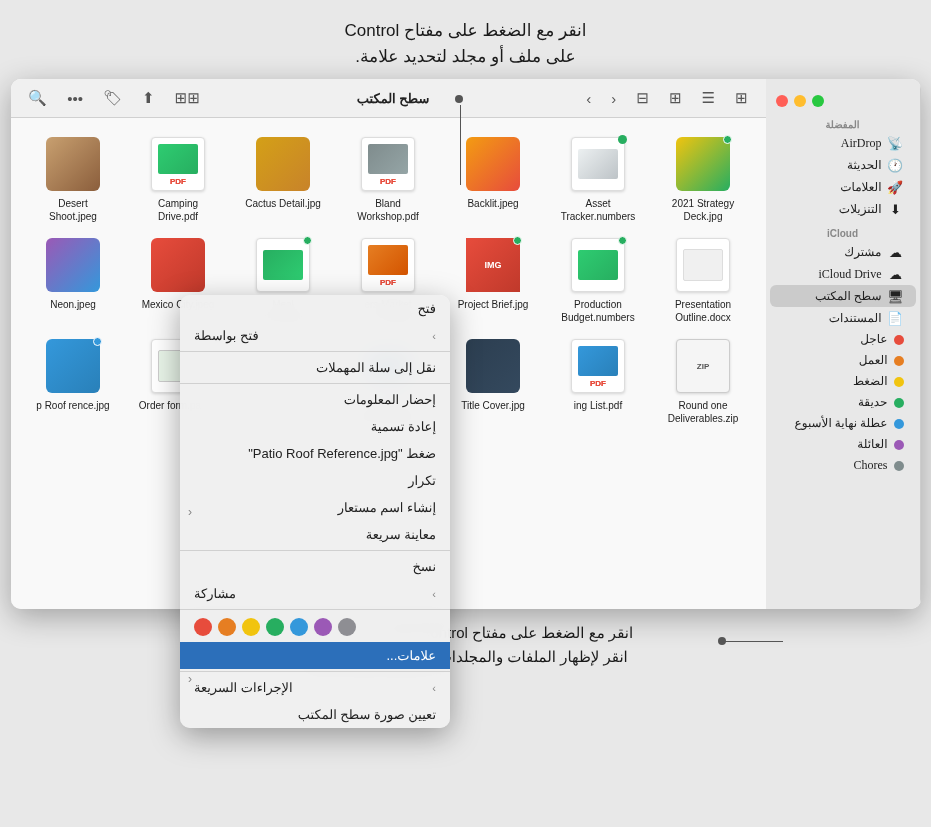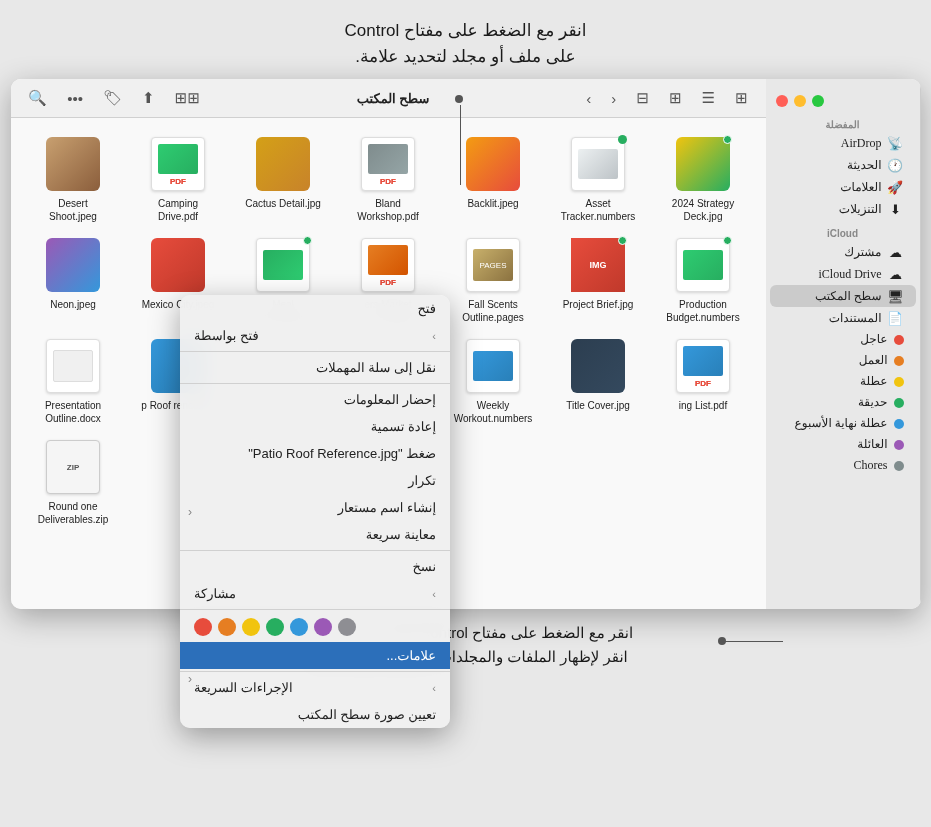--- a/index.html
+++ b/index.html
@@ -430,21 +430,21 @@
     <div class="sidebar-item">
       <span class="sidebar-color-dot" style="background:#e74c3c;"></span>
       <span class="sidebar-item-label">عاجل</span>
     </div>
     <div class="sidebar-item">
       <span class="sidebar-color-dot" style="background:#e67e22;"></span>
       <span class="sidebar-item-label">العمل</span>
     </div>
     <div class="sidebar-item">
       <span class="sidebar-color-dot" style="background:#f1c40f;"></span>
-      <span class="sidebar-item-label">عطلة</span>
+      <span class="sidebar-item-label">الضغط</span>
     </div>
     <div class="sidebar-item">
       <span class="sidebar-color-dot" style="background:#27ae60;"></span>
       <span class="sidebar-item-label">حديقة</span>
     </div>
     <div class="sidebar-item">
       <span class="sidebar-color-dot" style="background:#3498db;"></span>
       <span class="sidebar-item-label">عطلة نهاية الأسبوع</span>
     </div>
     <div class="sidebar-item">
@@ -527,21 +527,21 @@
           <div style="width:9px;height:9px;border-radius:50%;background:#27ae60;position:absolute;top:1px;right:1px;"></div>
         </div>
         <span class="file-label">Asset Tracker.numbers</span>
       </div>
 
       <div class="file-item">
         <div class="file-icon" style="position:relative;">
           <div style="width:54px;height:54px;border-radius:6px;background:linear-gradient(135deg,#f1c40f,#27ae60);"></div>
           <div style="width:9px;height:9px;border-radius:50%;background:#27ae60;position:absolute;top:1px;right:1px;border:1.5px solid white;"></div>
         </div>
-        <span class="file-label">2024 Strategy Deck.jpg</span>
+        <span class="file-label">2021 Strategy Deck.jpg</span>
       </div>
 
       <div class="file-item">
         <div class="file-icon">
           <div style="width:54px;height:54px;border-radius:6px;background:linear-gradient(135deg,#9b59b6,#3498db);"></div>
         </div>
         <span class="file-label">Neon.jpeg</span>
       </div>
 
       <div class="file-item">
@@ -564,28 +564,20 @@
       <div class="file-item">
         <div class="file-icon">
           <div class="icon-pdf" style="width:54px;height:54px;background:white;border-radius:4px;border:1px solid #ddd;display:flex;flex-direction:column;align-items:center;justify-content:center;box-shadow:0 1px 3px rgba(0,0,0,.15);position:relative;">
             <div style="background:linear-gradient(135deg,#e67e22,#d35400);width:40px;height:30px;margin-bottom:10px;border-radius:2px;"></div>
             <span style="font-size:8px;font-weight:bold;color:#e74c3c;position:absolute;bottom:4px;">PDF</span>
           </div>
         </div>
         <span class="file-label">ers Market ...y...cket.pdf</span>
       </div>
 
-      <div class="file-item">
-        <div class="file-icon">
-          <div class="icon-pages" style="width:54px;height:54px;background:white;border-radius:4px;border:1px solid #ddd;box-shadow:0 1px 3px rgba(0,0,0,.15);display:flex;align-items:center;justify-content:center;">
-            <div style="width:40px;height:32px;background:linear-gradient(135deg,#c8b06b,#8b7240);border-radius:2px;display:flex;align-items:center;justify-content:center;color:white;font-size:8px;">PAGES</div>
-          </div>
-        </div>
-        <span class="file-label">Fall Scents Outline.pages</span>
-      </div>
 
       <div class="file-item">
         <div class="file-icon" style="position:relative;">
           <div style="width:54px;height:54px;border-radius:0;background:linear-gradient(135deg,#e74c3c,#c0392b);display:flex;align-items:center;justify-content:center;color:white;font-size:9px;font-weight:bold;">IMG</div>
           <div style="width:9px;height:9px;border-radius:50%;background:#27ae60;position:absolute;top:1px;right:1px;border:1.5px solid white;"></div>
         </div>
         <span class="file-label">Project Brief.jpg</span>
       </div>
 
       <div class="file-item">

